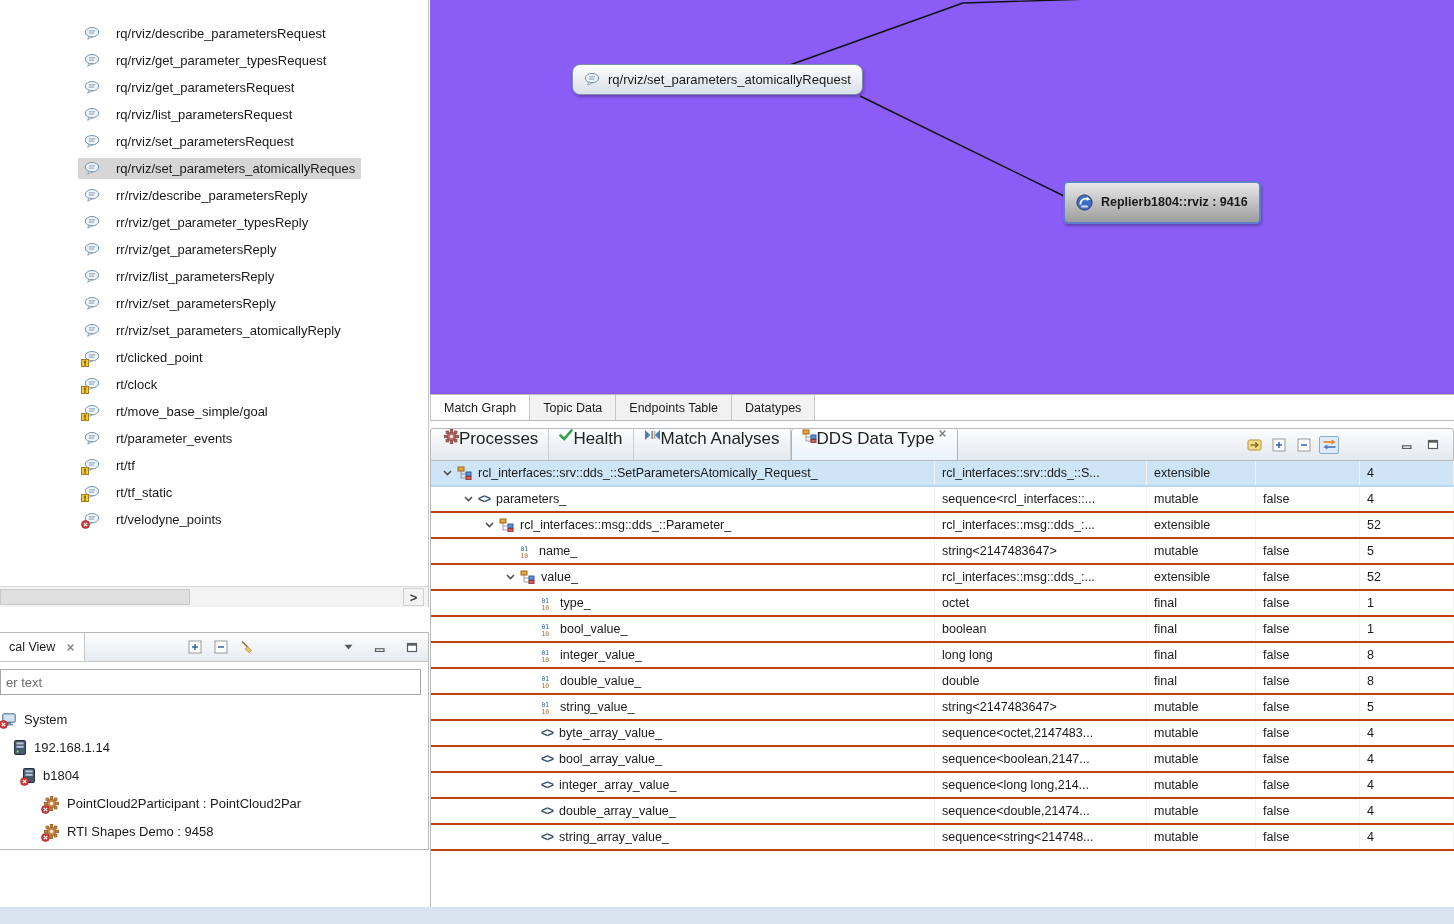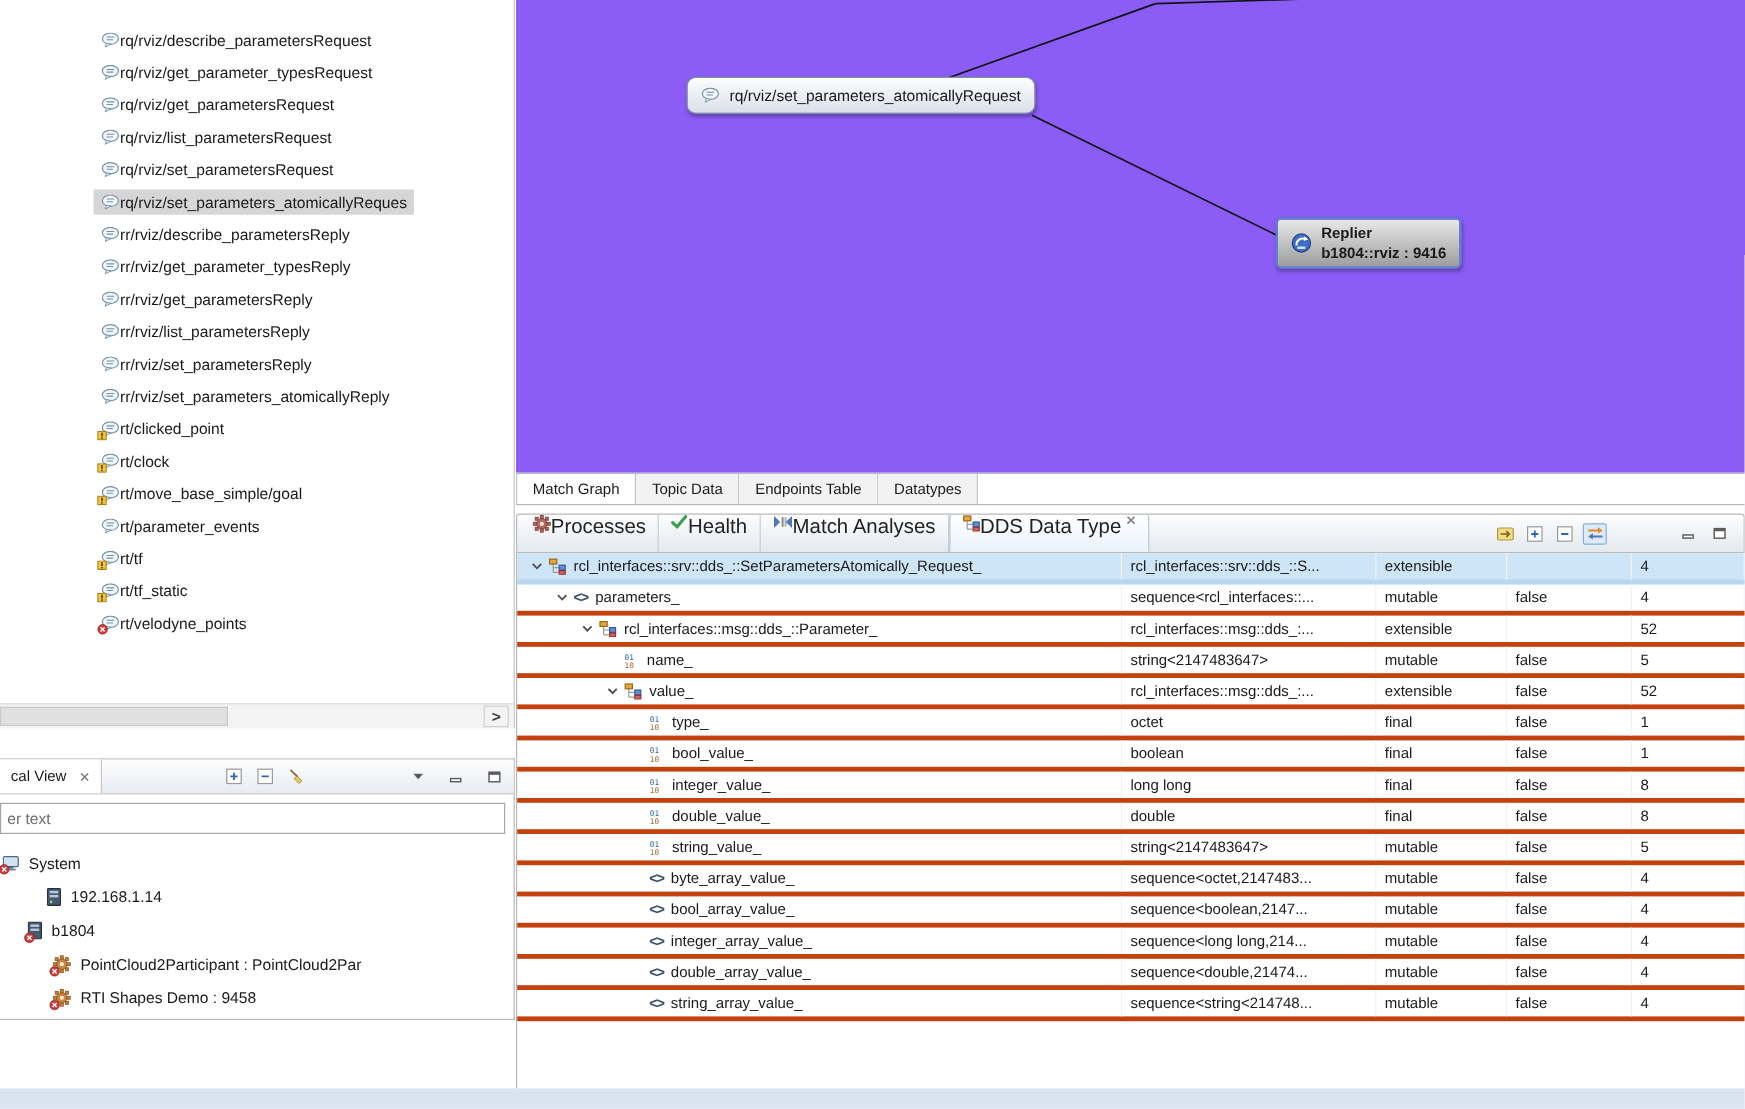--- a/index.html
+++ b/index.html
@@ -5,21 +5,21 @@
 *{box-sizing:border-box}
 html,body{margin:0;padding:0;background:#d9e4f1}
 #app{position:relative;width:1454px;height:924px;background:#fff;font-family:"Liberation Sans",sans-serif;color:#1a1a1a;overflow:hidden}
 .ic{position:relative;display:inline-flex;align-items:center;justify-content:center;flex:0 0 auto}
 .ic svg{display:block}
 .badge{position:absolute;left:-3px;bottom:-3px;line-height:0}
 
 #topic-panel{position:absolute;left:0;top:0;width:429px;height:607px;border-right:1px solid #c4c4c4;background:#fff}
 #topic-list{position:absolute;top:20px;left:0;right:0;overflow:hidden}
 .topic-row{height:27px;display:flex;align-items:center;padding-left:78px;font-size:13px;white-space:nowrap;overflow:hidden}
-.row-inner{display:inline-flex;align-items:center;gap:0;padding:3px 6px;border-radius:1px}
+.row-inner{display:inline-flex;align-items:center;gap:16px;padding:3px 6px;border-radius:1px}
 .row-inner.sel{background:#d6d6d6}
 #topic-hscroll{position:absolute;left:0;bottom:0;width:100%;height:21px;background:#f3f3f3;border-top:1px solid #d8d8d8}
 #hthumb{position:absolute;left:0;top:2px;width:190px;height:16px;background:#e0e0e0;border:1px solid #c9c9c9}
 #harrow{position:absolute;right:4px;top:1px;width:21px;height:18px;display:flex;align-items:center;justify-content:center;font-size:13px;font-weight:bold;color:#3c3c3c;background:#f3f3f3;border:1px solid #d0d0d0;cursor:default}
 
 #logical-panel{position:absolute;left:0;top:632px;width:429px;height:218px;background:#fff;border:1px solid #b9b9b9;border-left:none}
 #logical-tabbar{position:relative;height:29px;background:linear-gradient(#fdfdfd,#e7ebf0);border-bottom:1px solid #c6c6c6;display:flex;align-items:center}
 .ltab{display:flex;align-items:center;gap:7px;height:100%;padding:0 9px;background:#fff;border-right:1px solid #c6c6c6;font-size:12.5px}
 .tb-group{display:flex;align-items:center;gap:6px}
 #ltb1{margin-left:100px}
@@ -28,40 +28,40 @@
 .tbtn.pressed{background:#ddeafa;border-color:#86aed2}
 #filter-input{position:absolute;left:0;top:36px;width:421px;height:26px;border:1px solid #a6a6a6;padding:0 5px;font-family:"Liberation Sans",sans-serif;font-size:13px;color:#6e6e6e;background:#fff;outline:none}
 #logical-tree{position:absolute;left:0;top:72px;right:0;bottom:0;overflow:hidden}
 .ltree-row{height:28px;display:flex;align-items:center;gap:8px;font-size:13px;white-space:nowrap}
 
 #graph-area{position:absolute;left:430px;top:0;width:1024px;height:394px;background:#8b5cf6;overflow:hidden}
 #graph-lines{position:absolute;left:0;top:0}
 .graph-node{position:absolute;display:flex;align-items:center;gap:8px;padding:0 11px;height:31px;border:1px solid #7d92a8;border-radius:8px;background:linear-gradient(#fdfdfe,#d9e0e8);box-shadow:1px 2px 3px rgba(0,0,0,.28);font-size:13px;white-space:nowrap}
 #topic-node{left:142px;top:64px}
 #replier-node{left:633px;top:181px;height:43px;border:2px solid #5d7fce;border-radius:5px;background:linear-gradient(#e8e8e8,#9d9d9d)}
-.rep-text{display:flex;flex-direction:column;font-size:12.5px;font-weight:bold;line-height:1.3}
+.rep-text{display:flex;flex-direction:row;font-size:12.5px;font-weight:bold;line-height:1.3}
 
 #graph-tabs{position:absolute;left:430px;top:394px;width:1024px;height:27px;background:#fff;border-top:1px solid #b9b9b9;border-bottom:1px solid #b9b9b9;display:flex;font-size:12.5px}
 .gtab{display:flex;align-items:center;padding:0 13px;border-right:1px solid #c6c6c6;background:#f2f2f2}
 .gtab:first-child{border-left:1px solid #c6c6c6}
 .gtab.selected{background:#fff}
 
 #view-tabbar{position:absolute;left:430px;top:428px;width:1024px;height:33px;background:linear-gradient(#fcfdfe,#e4e9ee);border:1px solid #b9b9b9;border-radius:3px 3px 0 0;display:flex;align-items:stretch}
 #vtabs{display:flex;align-items:stretch;margin-left:3px}
 .vtab{display:flex;align-items:flex-start;gap:0;padding:0 10px;font-size:17px;border-right:1px solid #c9ced4;color:#222}
 .vtab.selected{background:linear-gradient(#ffffff,#e9f2fb);border-left:1px solid #9fb6ca;border-right:1px solid #9fb6ca;border-radius:3px 3px 0 0}
 .tclose{margin-left:4px;display:inline-flex}
 #vtoolbar{display:flex;align-items:center;gap:5px;margin-left:auto}
 #vwinbtns{display:flex;align-items:center;gap:6px;margin:0 10px 0 58px}
 
 #dtable{position:absolute;left:430px;top:461px;width:1024px;height:446px;background:#fff;border-left:1px solid #b9b9b9}
 #dtable-header{display:flex;height:27px;border-bottom:1px solid #cfcfcf;background:#fff;font-size:12.5px}
 .hcell{display:flex;align-items:center;padding:0 7px;border-right:1px solid #e2e2e2}
 .col-name{width:504px}.col-type{width:212px}.col-ext{width:109px}.col-opt{width:104px}.col-min{flex:1;border-right:none}
-.trow{display:flex;height:26px;border-bottom:4px solid #c2410c;font-size:12.5px}
+.trow{display:flex;height:26px;border-bottom:2px solid #c2410c;font-size:12.5px}
 .trow.selected{background:#cde5f7;border-bottom-color:#b9d7ee}
 .tcell{display:flex;align-items:center;padding:0 7px;border-right:1px solid #f2f2f2;white-space:nowrap;overflow:hidden}
 .chev{width:16px;display:inline-flex;justify-content:center;margin-right:2px;flex:0 0 auto}
 .seq{font-size:12px;font-weight:bold;color:#38506b;letter-spacing:-1px;flex:0 0 auto}
 .nm{margin-left:6px}
 
 #bottom-strip{position:absolute;left:0;top:907px;width:1454px;height:17px;background:#d9e4f1}
 </style>
 </head>
 <body>
@@ -425,21 +425,21 @@
             </svg>
             <span class="badge">
               <svg width="9" height="9" viewBox="0 0 9 9">
                 <circle cx="4.5" cy="4.5" r="4" fill="#d23a3a" stroke="#8e1f1f" stroke-width="0.6"></circle>
                 <path d="M2.8 2.8 L6.2 6.2 M6.2 2.8 L2.8 6.2" stroke="#fff" stroke-width="1.2"></path>
               </svg>
             </span>
           </span>
           <span>System</span>
         </div>
-        <div class="ltree-row" style="padding-left:39px">
+        <div class="ltree-row" style="padding-left:14px">
           <span class="ic">
             <svg width="12" height="15" viewBox="0 0 12 15">
               <rect x="0.5" y="0.5" width="11" height="14" rx="1" fill="#46596f" stroke="#24313f"></rect>
               <rect x="2.4" y="2.4" width="7.2" height="2" fill="#bac9da"></rect>
               <rect x="2.4" y="5.8" width="7.2" height="2" fill="#bac9da"></rect>
               <circle cx="3.6" cy="11.6" r="1.1" fill="#86e286"></circle>
             </svg>
           </span>
           <span>192.168.1.14</span>
         </div>

